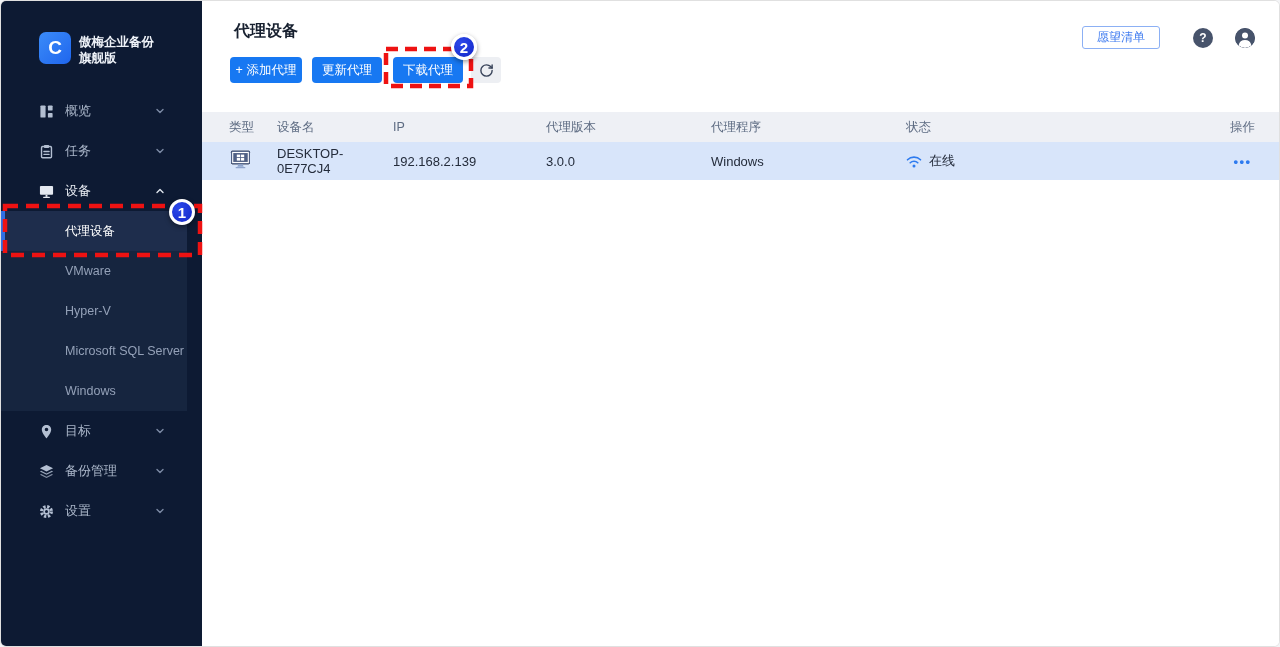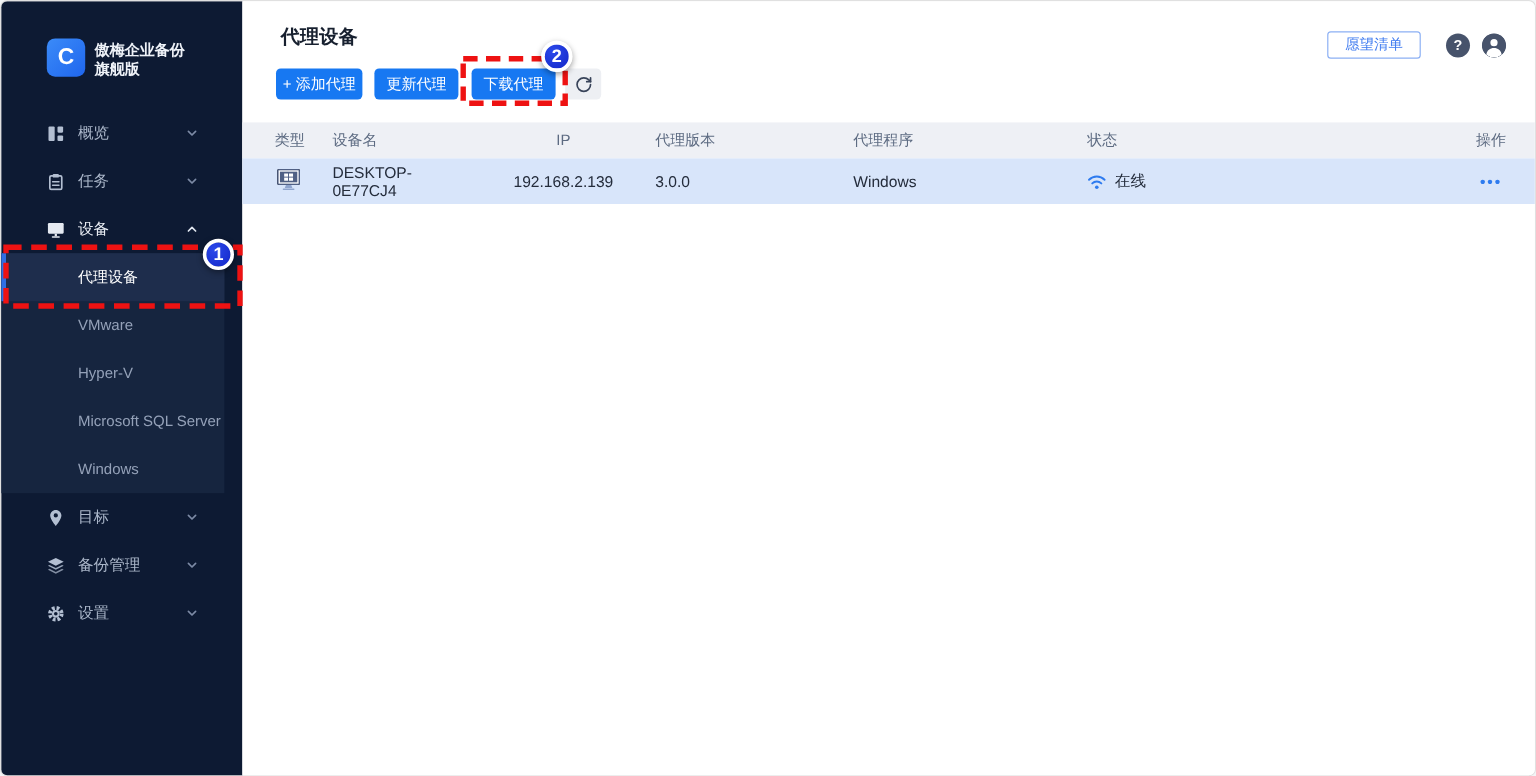--- a/index.html
+++ b/index.html
@@ -24,47 +24,47 @@
   .submenu{ background:#16253f; }
   .sub-item{ position:relative; height:40px; display:flex; align-items:center; cursor:pointer; }
   .sub-label{ position:absolute; left:64px; color:#94a1b8; font-size:12.5px; }
   .sub-item.selected{ background:#1e2d4c; }
   .sub-item.selected .sub-label{ color:#ffffff; }
   .sel-bar{ position:absolute; left:0; top:0; bottom:0; width:4px; background:#2f6fe4; }
 
   
   .main{ position:absolute; left:201px; top:0; width:1079px; height:647px; background:#fff; }
   .page-title{ position:absolute; left:32px; top:20px; font-size:16px; font-weight:bold; color:#17202f; }
-  .topbar-right{ position:absolute; right:26px; top:25px; display:flex; align-items:center; gap:10px; }
+  .topbar-right{ position:absolute; right:26px; top:25px; display:flex; align-items:center; gap:22px; }
   .wishlist-btn{ height:23px; padding:0 14px; margin-right:11px; background:#fff;
                  border:1px solid #8cb0f4; border-radius:3px; color:#3f7bf0;
                  font-size:12px; display:flex; align-items:center; cursor:pointer; }
   .circle-icon{ width:20px; height:20px; border-radius:50%; background:#47536b; color:#fff;
                 font-size:12px; font-weight:bold; display:flex; align-items:center;
                 justify-content:center; cursor:pointer; overflow:hidden; }
 
   .toolbar{ position:absolute; left:28px; top:56px; display:flex; align-items:center; }
   .btn-blue{ height:26px; border:none; border-radius:4px; background:#1778f2; color:#fff;
              font-size:12.5px; font-family:inherit; cursor:pointer; display:flex;
              align-items:center; justify-content:center; }
   .btn-add{ width:72px; margin-right:10px; }
   .btn-update{ width:70px; margin-right:11px; }
   .btn-download{ width:70px; margin-right:8px; }
   .btn-refresh{ width:30px; height:26px; border:none; border-radius:4px; background:#edeff3;
                 display:flex; align-items:center; justify-content:center; cursor:pointer; }
 
   
-  .table{ position:absolute; left:0; top:101px; width:1079px; }
+  .table{ position:absolute; left:0; top:111px; width:1079px; }
   .thead{ display:flex; align-items:center; height:30px; background:#eef0f5;
           padding-left:27px; color:#5d6b82; font-size:12.5px; }
   .trow{ display:flex; align-items:center; height:38px; background:#d8e5fa;
          padding-left:27px; color:#242c3b; font-size:13px; cursor:pointer; }
   .col-type{ width:48px; }
   .col-name{ width:116px; }
-  .col-ip{ width:153px;text-align:center; }
+  .col-ip{ width:153px; }
   .col-ver{ width:165px; }
   .col-prog{ width:195px; }
   .col-status{ width:298px; }
   .col-actions{ flex:1;text-align:center; }
   .status-cell{ display:flex; align-items:center; gap:7px; }
   .actions-dots{ color:#2e7bef; font-weight:bold; font-size:13px; letter-spacing:1.5px; cursor:pointer; }
 
   
   .anno-svg{ position:absolute; pointer-events:none; }
   .badge{ position:absolute; width:26px; height:26px; border:3px solid #fff; border-radius:50%;

